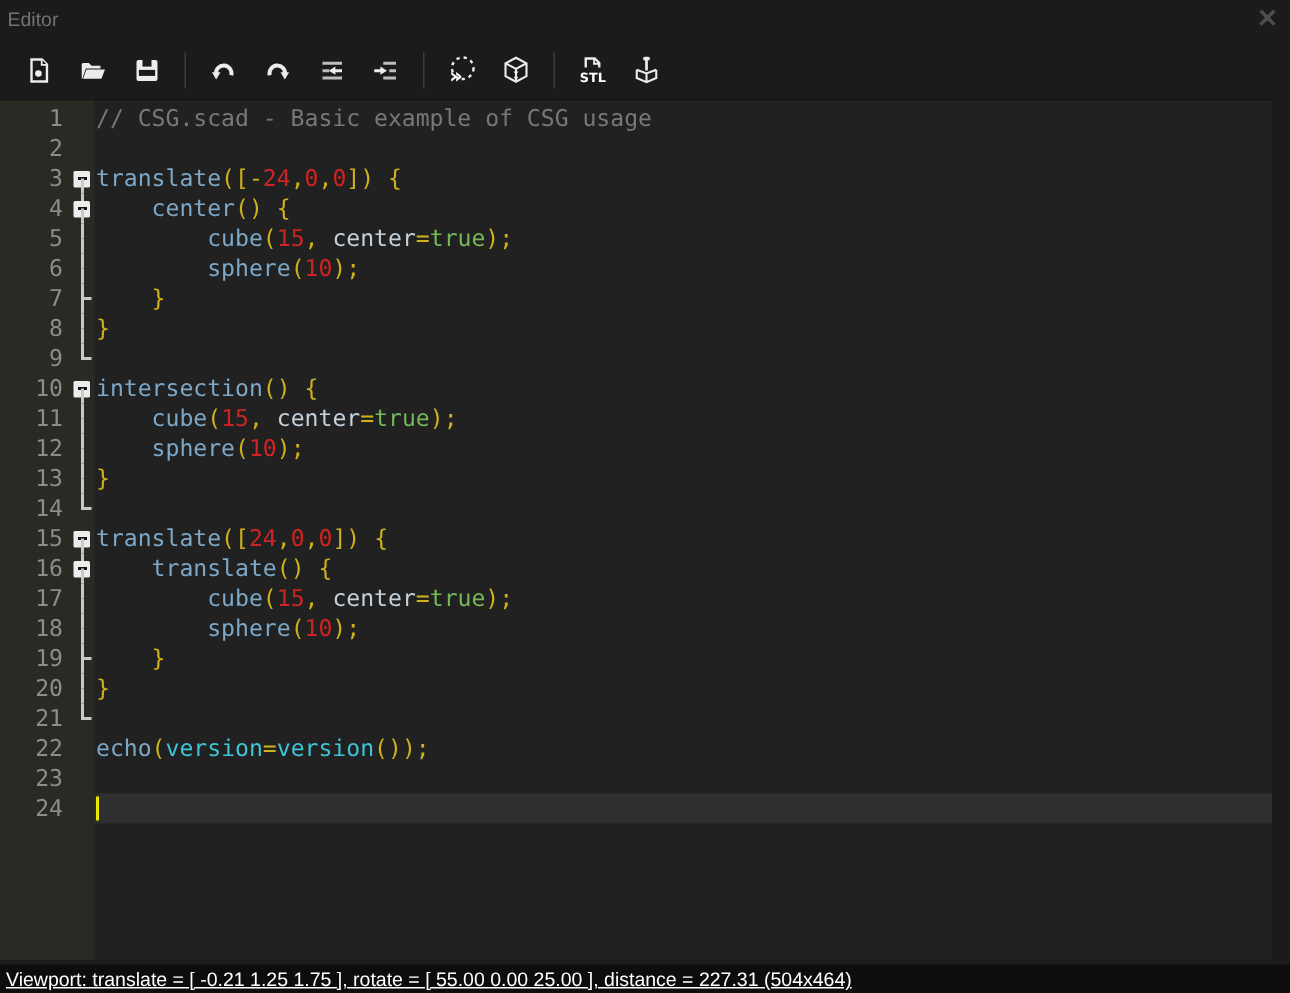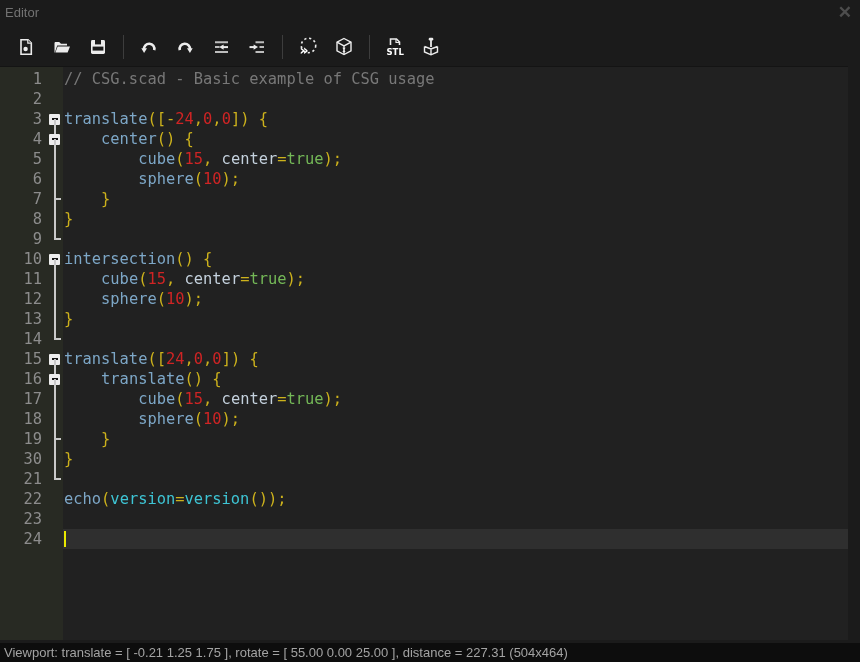--- a/index.html
+++ b/index.html
@@ -32,21 +32,21 @@
   .fv-top{position:absolute;left:8px;top:0;width:1.5px;height:10px;background:#c9c9c9;}
   .fv-bot{position:absolute;left:8px;top:10px;width:1.5px;height:10px;background:#c9c9c9;}
   .ftick{position:absolute;left:8px;top:9.2px;width:7px;height:1.5px;background:#c9c9c9;}
   .fbox{position:absolute;left:3px;top:4.5px;width:11px;height:11px;background:#ededed;border-radius:1px;}
   .fbox::after{content:"";position:absolute;left:2.5px;top:4.7px;width:6px;height:1.6px;background:#141414;}
 
   .caret{position:absolute;left:1px;top:2px;width:2px;height:16px;background:#e8e800;}
 
   
   .statusbar{position:absolute;left:0;right:0;bottom:0;height:19px;background:#0d0d0d;display:flex;align-items:center;}
-  .status-text{color:#a3a3a3;font-size:13px;padding-left:4px;white-space:pre;}
+  .status-text{color:#ffffff;font-size:13px;padding-left:4px;white-space:pre;text-decoration:underline;}
 </style>
 </head>
 <body>
 
 <div class="window">
 
   <div class="titlebar">
     <span class="title-text">Editor</span>
     <span class="close-btn">✕</span>
   </div>
@@ -283,21 +283,21 @@
         <div class="line">
           <span class="ln">19</span>
           <span class="fold">
             <div class="fv-top"></div>
             <div class="fv-bot"></div>
             <div class="ftick"></div>
           </span>
           <span class="code"><span style="color: rgb(200, 200, 200);">    </span><span style="color: rgb(205, 178, 28);">}</span></span>
         </div>
         <div class="line">
-          <span class="ln">30</span>
+          <span class="ln">20</span>
           <span class="fold">
             <div class="fv-top"></div>
             <div class="fv-bot"></div>
           </span>
           <span class="code"><span style="color: rgb(205, 178, 28);">}</span></span>
         </div>
         <div class="line">
           <span class="ln">21</span>
           <span class="fold">
             <div class="fv-top"></div>

